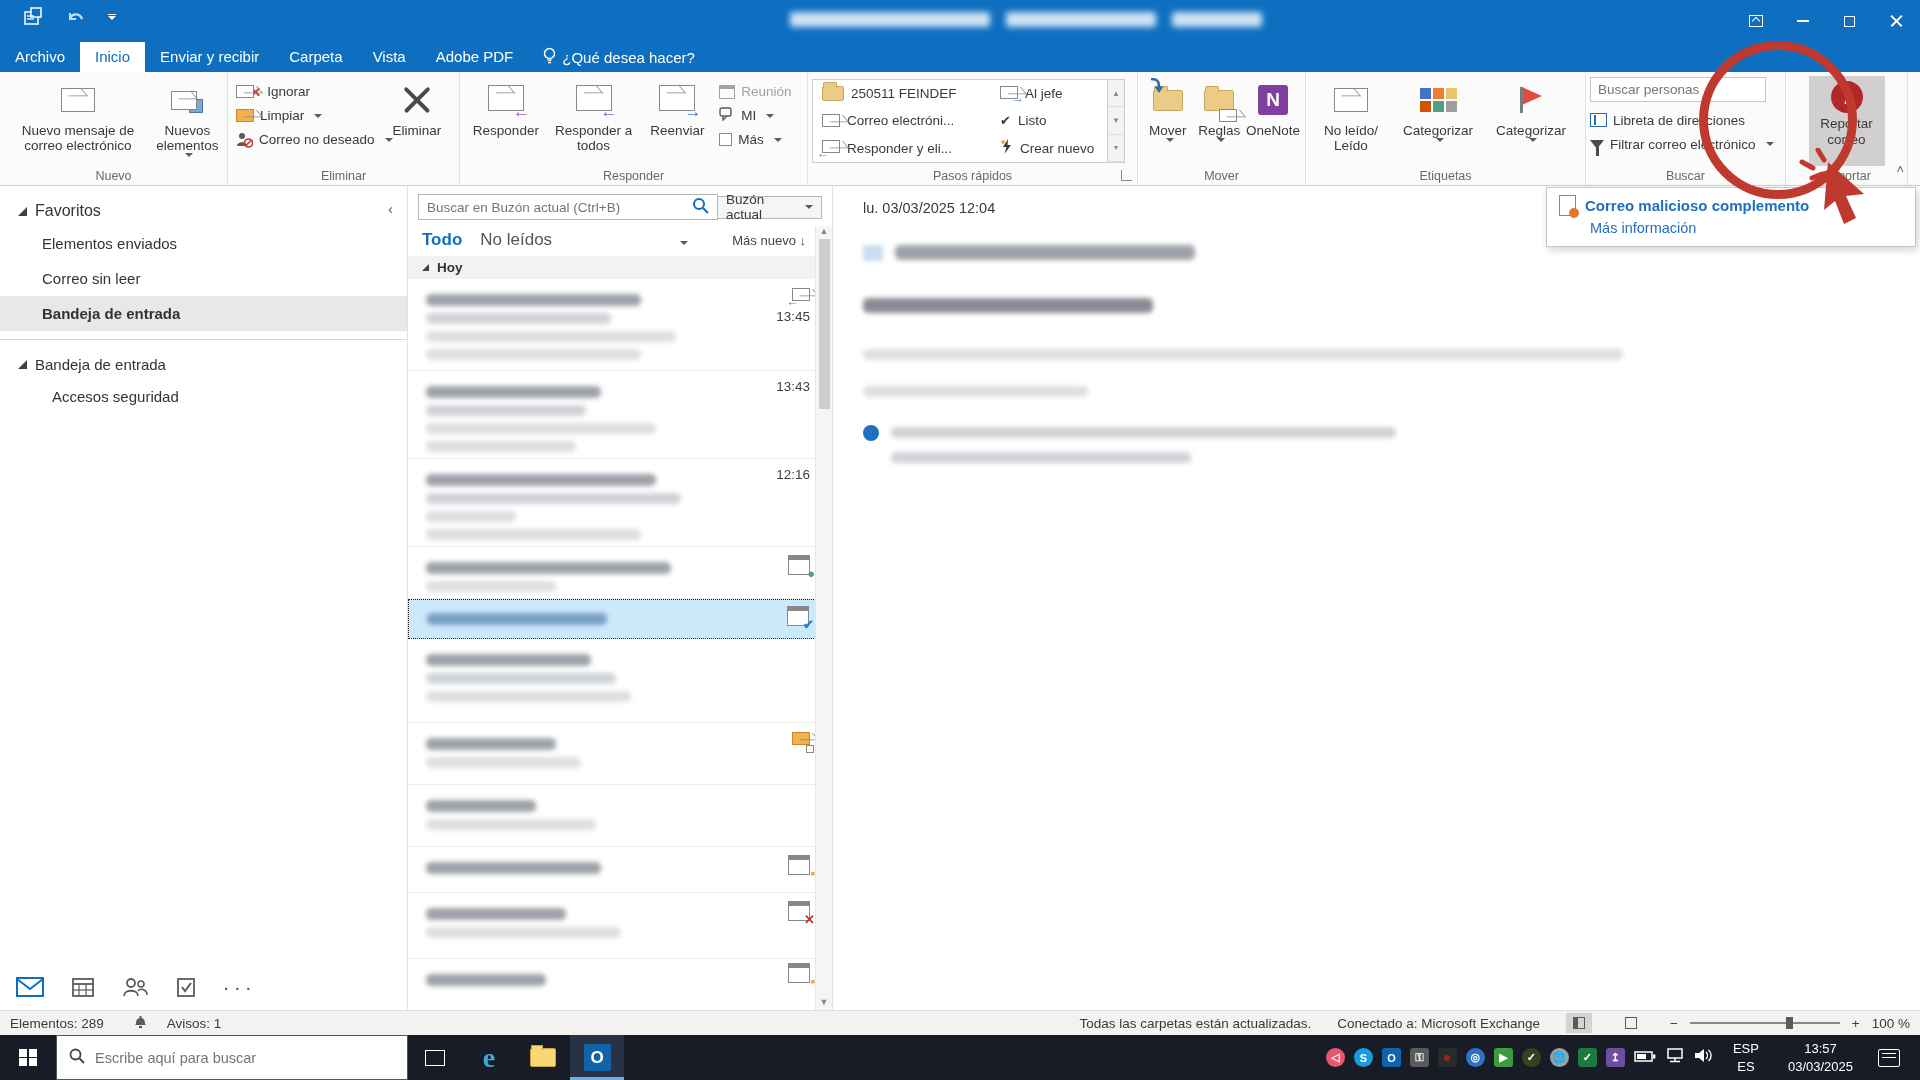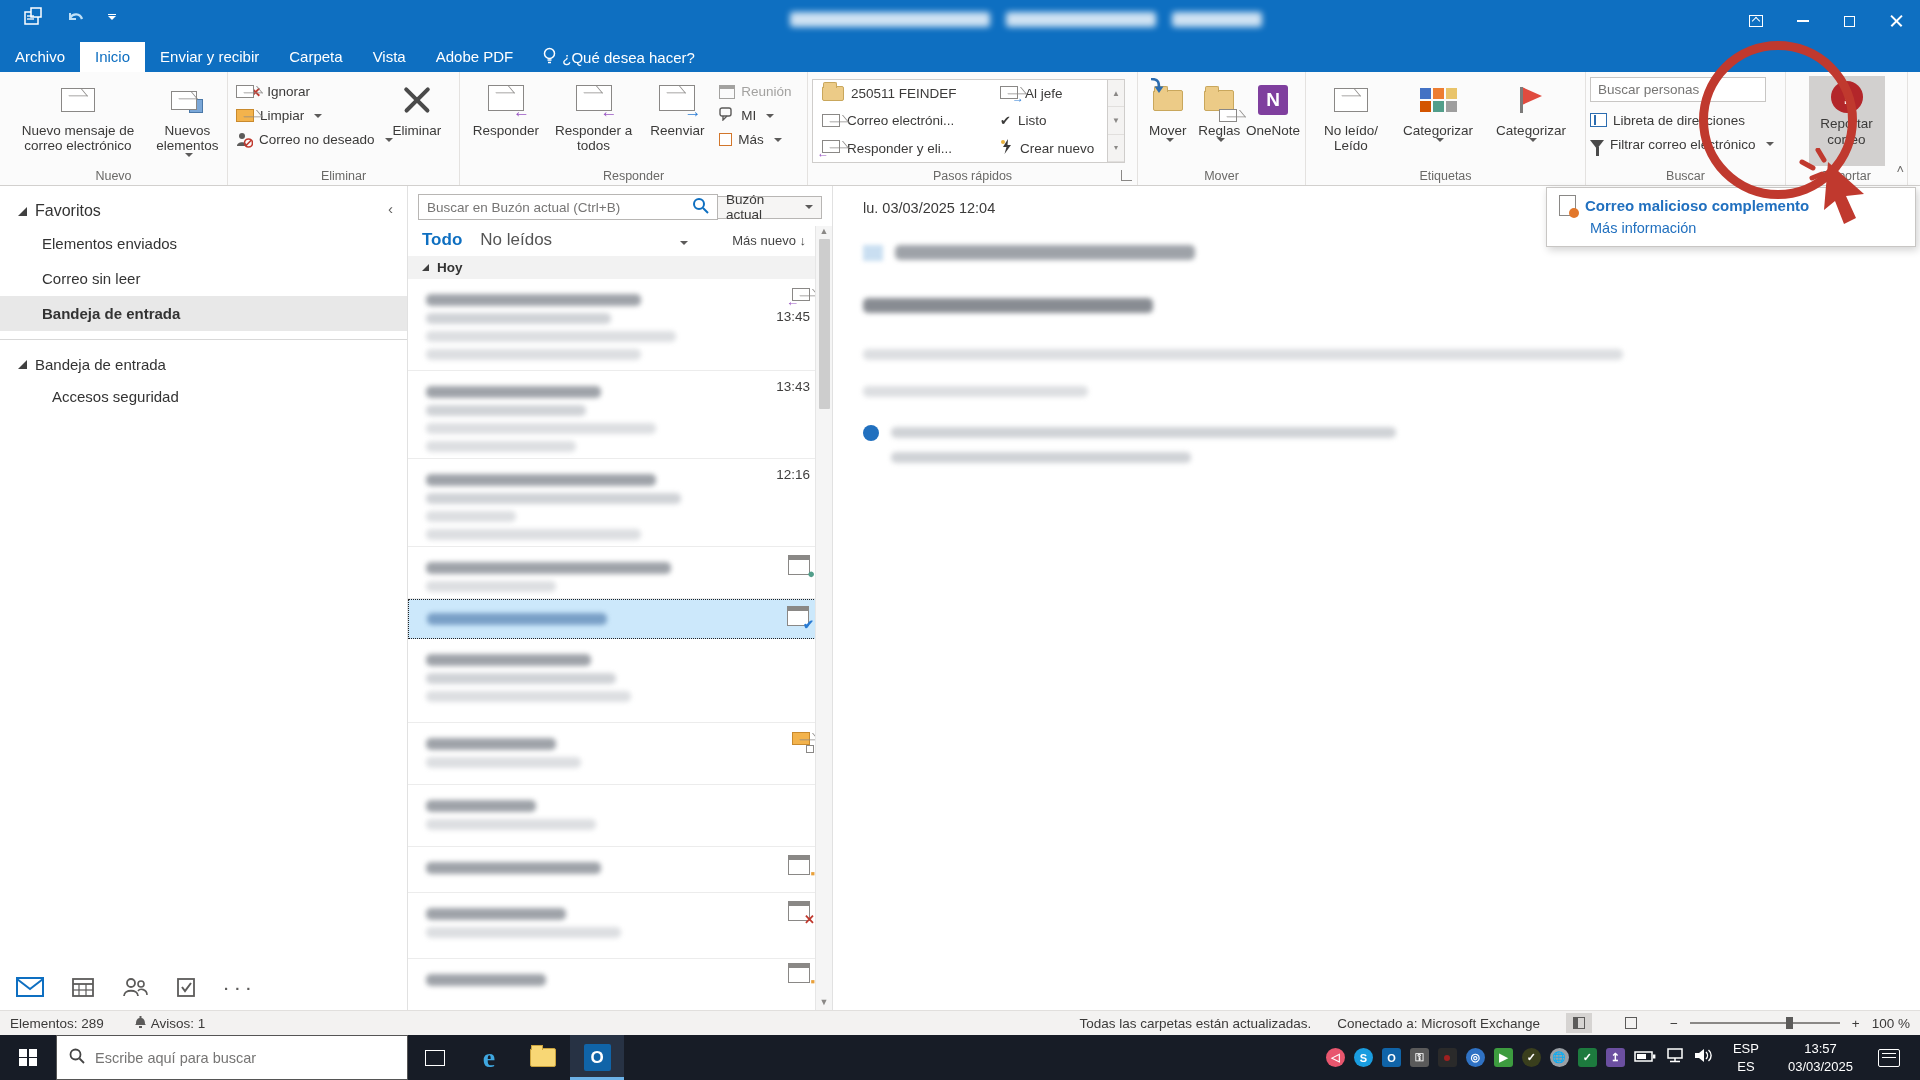--- a/index.html
+++ b/index.html
@@ -689,21 +689,21 @@
     </div>
     <div class="rp-row" style="margin-left:28px;">
       <span class="bar" style="width:300px;"></span>
     </div>
   </div>
 </div>
 
 <div class="statusbar">
   <div class="sb-left">
     <span>Elementos: 289</span>
-    <span style="display:flex;align-items:center;gap:4px;">
+    <span style="display:flex;align-items:center;gap:20px;">
       <span>
         <svg width="13" height="14" viewBox="0 0 13 14">
             <path d="M2 9 C2 4, 4 3, 6.5 3 C9 3, 11 4, 11 9 L12 10 L1 10 Z" fill="#5c5b5a"></path>
             <rect x="5" y="11" width="3" height="2" fill="#5c5b5a"></rect>
             <rect x="5.5" y="1" width="2" height="2" fill="#5c5b5a"></rect>
           </svg>
       </span>
       <span>Avisos: 1</span>
     </span>
   </div>

